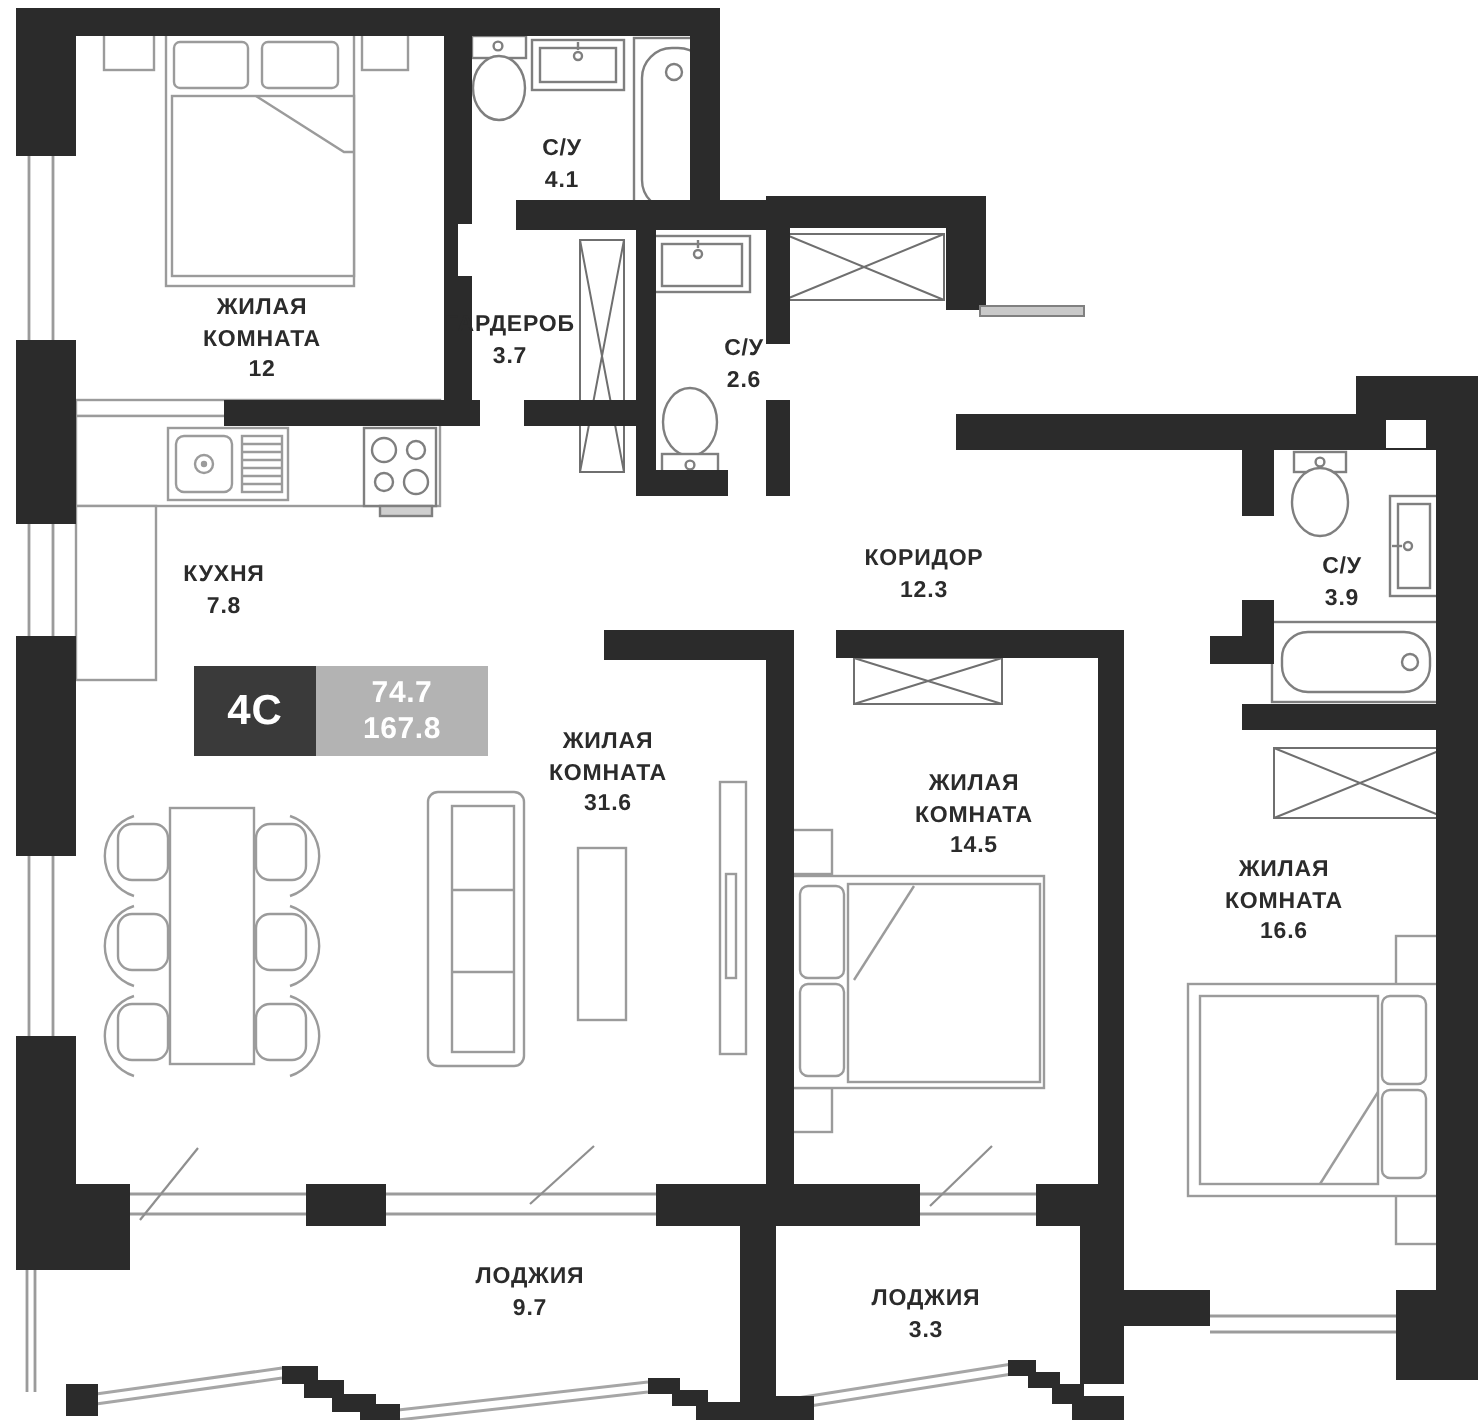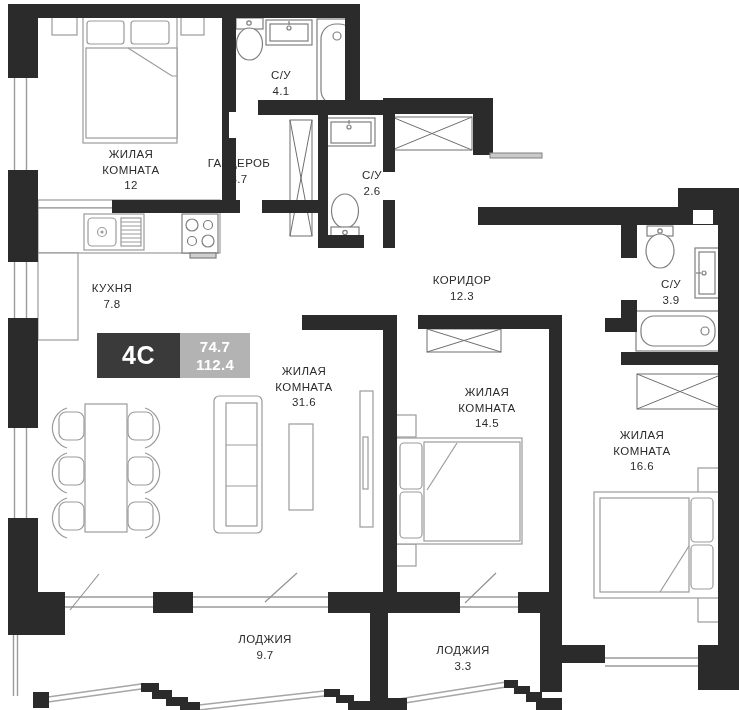--- a/index.html
+++ b/index.html
@@ -4,31 +4,31 @@
 <style>
   html,body{margin:0;padding:0;background:#ffffff;}
   #plan-root{
     position:relative;width:739px;height:710px;background:#ffffff;overflow:hidden;
     font-family:"Liberation Sans",sans-serif;
   }
   #plan-svg{position:absolute;left:0;top:0;}
   .room-label{
     position:absolute;transform:translate(-50%,-50%);
     text-align:center;color:#2b2b2b;white-space:nowrap;
-    font-weight:400;font-size:11.5px;line-height:15.5px;letter-spacing:.4px;
+    font-weight:700;font-size:11.5px;line-height:15.5px;letter-spacing:.4px;
   }
   .room-label span{display:block;}
   .badge{position:absolute;left:97px;top:333px;display:flex;}
   .badge-type{
-    width:83px;height:45px;background:#3a3a3a;color:#ffffff;
+    width:61px;height:45px;background:#3a3a3a;color:#ffffff;
     display:flex;align-items:center;justify-content:center;
-    font-weight:700;font-size:25px;letter-spacing:.5px;
+    font-weight:700;font-size:21px;letter-spacing:.5px;
   }
   .badge-areas{
-    width:70px;height:45px;background:#b3b3b3;color:#ffffff;
+    width:86px;height:45px;background:#b3b3b3;color:#ffffff;
     display:flex;flex-direction:column;align-items:center;justify-content:center;
     font-weight:700;font-size:15px;line-height:18px;letter-spacing:.3px;
   }
 </style>
 </head>
 <body>
 
 <div id="plan-root">
 
 <svg id="plan-svg" width="739" height="710" viewBox="0 0 739 710">
@@ -300,21 +300,21 @@
   <g>
     <rect x="490" y="153" width="52" height="5" fill="#c9c9c9" stroke="#808080" stroke-width="1"></rect>
   </g>
 </svg>
 
   <div class="room-label" style="left:131px;top:170px">
     <span>ЖИЛАЯ</span>
     <span>КОМНАТА</span>
     <span class="area">12</span>
   </div>
-  <div class="room-label" style="left:239px;top:171px">
+  <div class="room-label" style="left:255px;top:171px">
     <span>ГАРДЕРОБ</span>
     <span class="area">3.7</span>
   </div>
   <div class="room-label" style="left:281px;top:83px">
     <span>С/У</span>
     <span class="area">4.1</span>
   </div>
   <div class="room-label" style="left:372px;top:183px">
     <span>С/У</span>
     <span class="area">2.6</span>
@@ -352,17 +352,17 @@
   </div>
   <div class="room-label" style="left:463px;top:658px">
     <span>ЛОДЖИЯ</span>
     <span class="area">3.3</span>
   </div>
 
   <div class="badge">
     <div class="badge-type">4С</div>
     <div class="badge-areas">
       <span>74.7</span>
-      <span>112.4</span>
+      <span>167.8</span>
     </div>
   </div>
 
 </div>
 
 </body></html>

